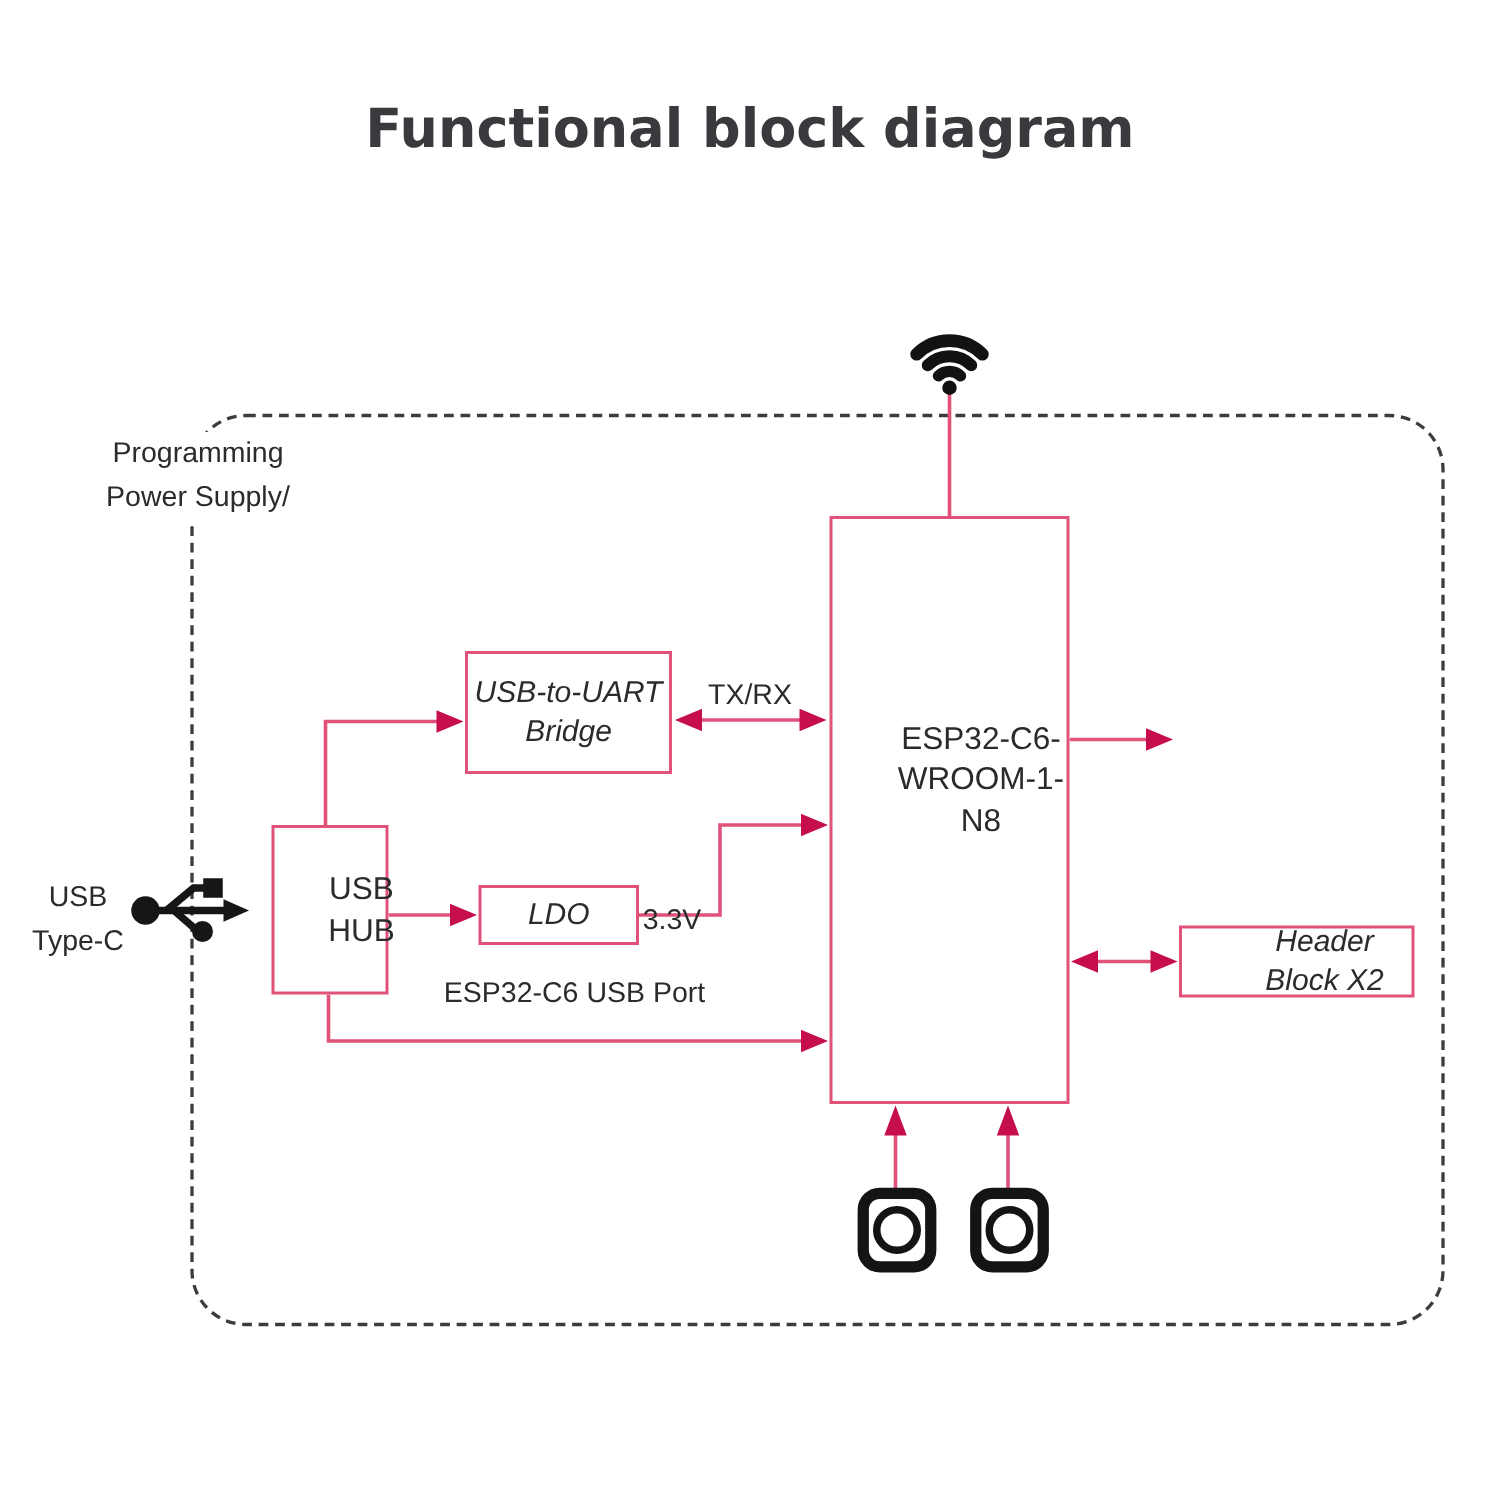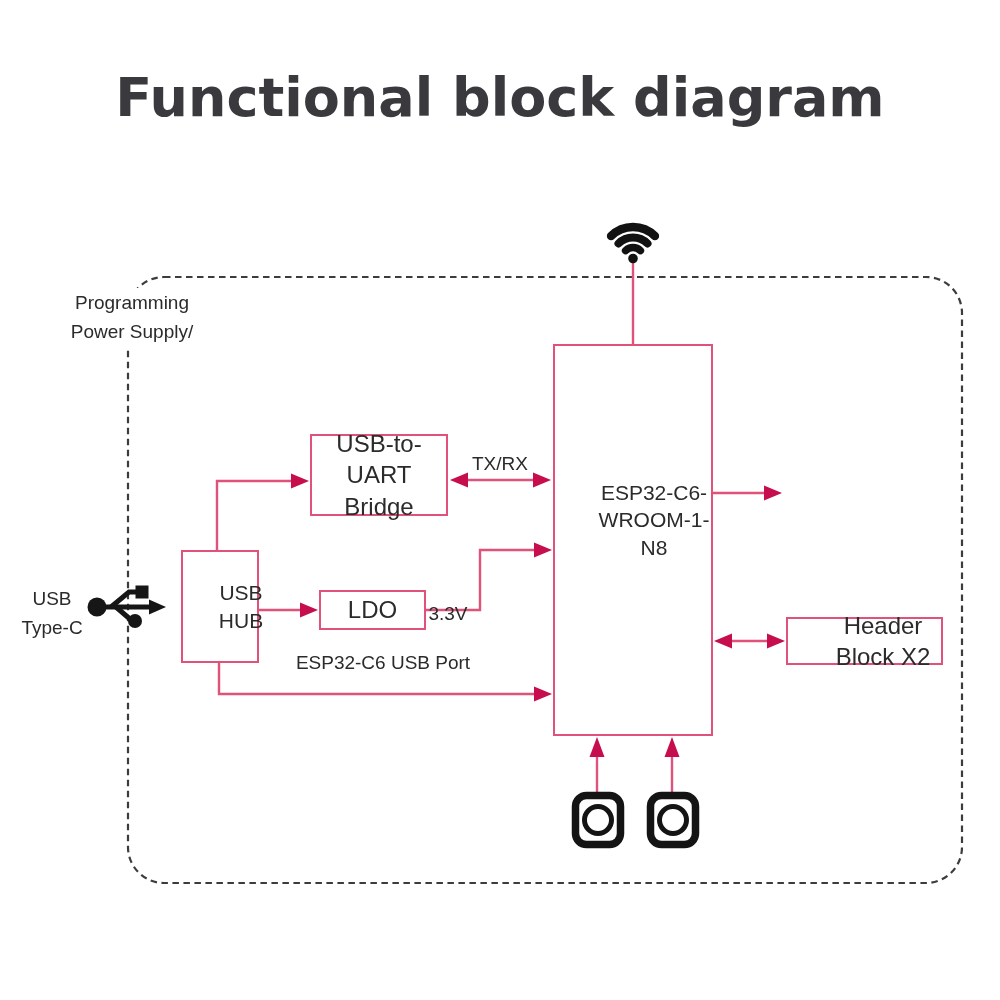--- a/index.html
+++ b/index.html
@@ -7,39 +7,39 @@
     position:relative;
     width:1000px;height:1000px;
     background:#ffffff;
     font-family:"Liberation Sans","DejaVu Sans",sans-serif;
     overflow:hidden;
   }
   .title{
     position:absolute;left:0;top:66px;width:1000px;
     text-align:center;
     font-family:"DejaVu Sans","Liberation Sans",sans-serif;
-    font-weight:800;font-size:54px;letter-spacing:0px;
+    font-weight:800;font-size:36px;letter-spacing:0px;
     color:#3a3a3e;margin:0;
   }
   svg.layer{position:absolute;left:0;top:0;}
   .box{
     position:absolute;
     border:2px solid #e0527a;
     background:#ffffff;
     display:flex;flex-direction:column;
     align-items:center;justify-content:center;
     color:#2b2b2b;text-align:center;
     line-height:1.3;box-sizing:border-box;
   }
   .lbl{
     position:absolute;color:#2b2b2b;text-align:center;
     line-height:1.55;white-space:nowrap;
   }
   .f19{font-size:19px;}
-  .f20{font-size:24px;}
+  .f20{font-size:20px;font-style:italic;}
   .f21{font-size:21px;padding-left:42px;}
   .mask{background:#ffffff;}
 </style>
 </head>
 <body>
 
 <div class="canvas">
 
   <h1 class="title">Functional block diagram</h1>
 

